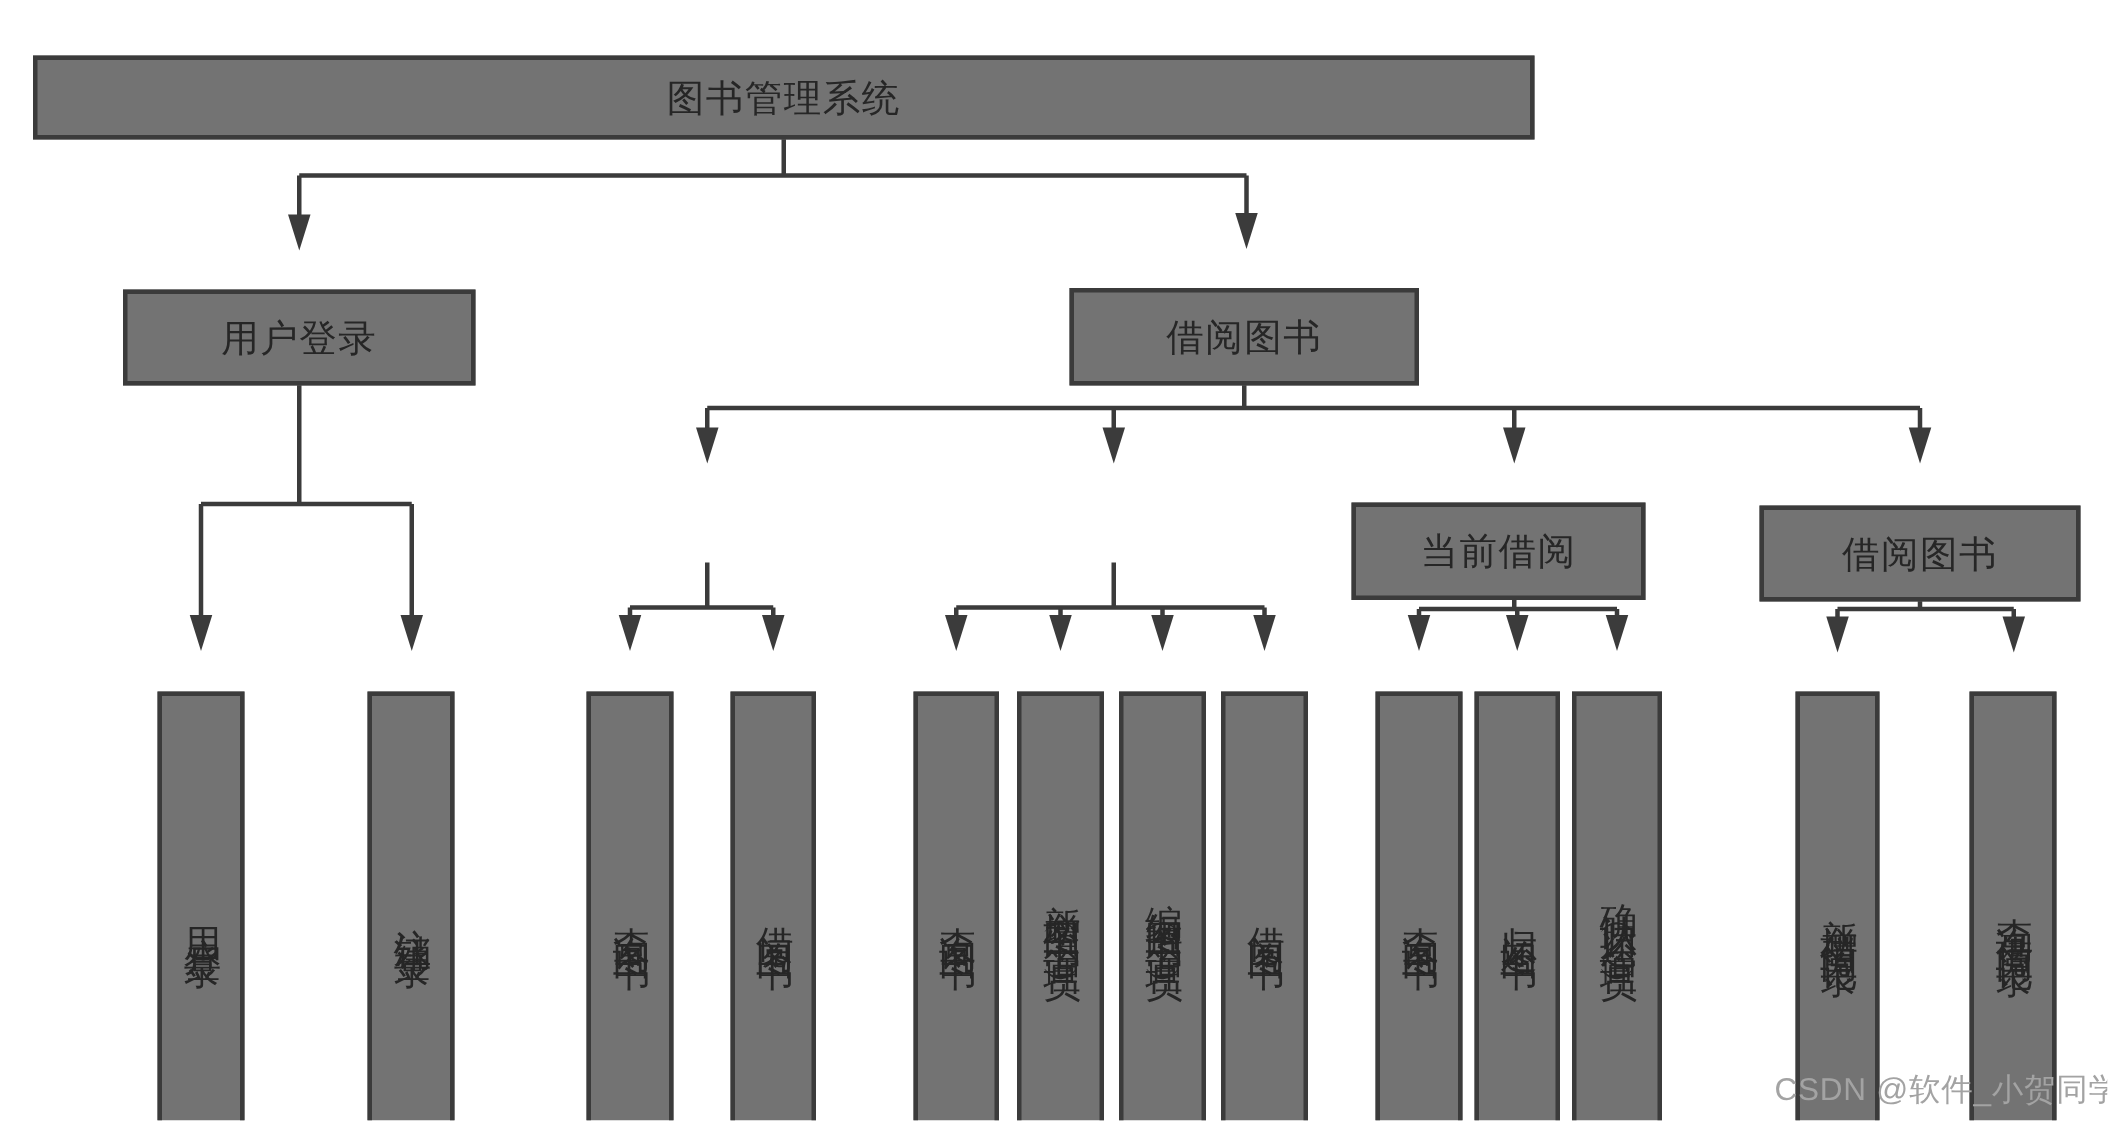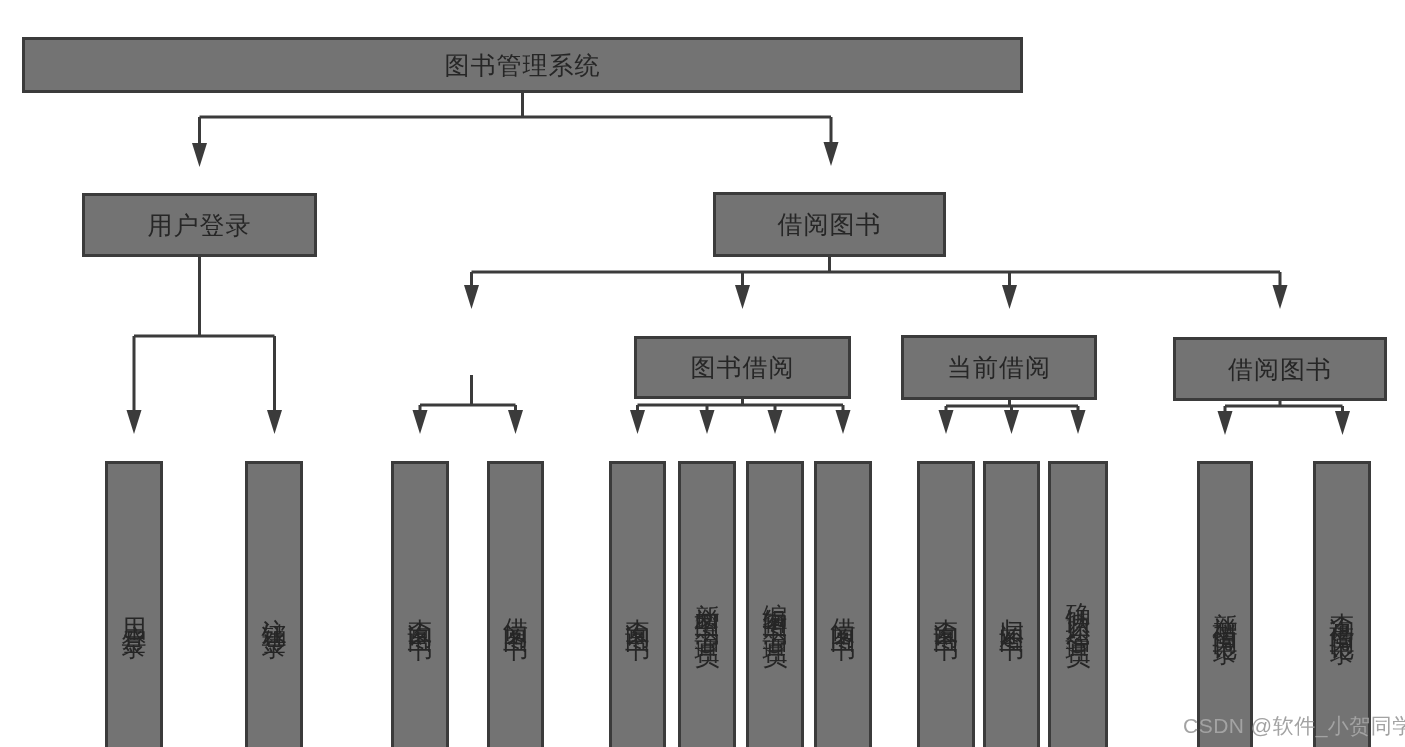--- a/index.html
+++ b/index.html
@@ -102,23 +102,20 @@
     <span>图书管理系统</span>
   </div>
 
   <div class="node" style="left:82px;top:169px;width:235px;height:64px">
     <span>用户登录</span>
   </div>
   <div class="node" style="left:713px;top:168px;width:233px;height:65px">
     <span>借阅图书</span>
   </div>
 
-  <div class="node" style="left:634px;top:312px;width:217px;height:63px">
-    <span>图书借阅</span>
-  </div>
   <div class="node" style="left:901px;top:311px;width:196px;height:65px">
     <span>当前借阅</span>
   </div>
   <div class="node" style="left:1173px;top:313px;width:214px;height:64px">
     <span>借阅图书</span>
   </div>
 
   <div class="node leaf" style="left:105px;top:437px;width:58px;height:298px">
     <span class="vtext">用户登录</span>
   </div>

